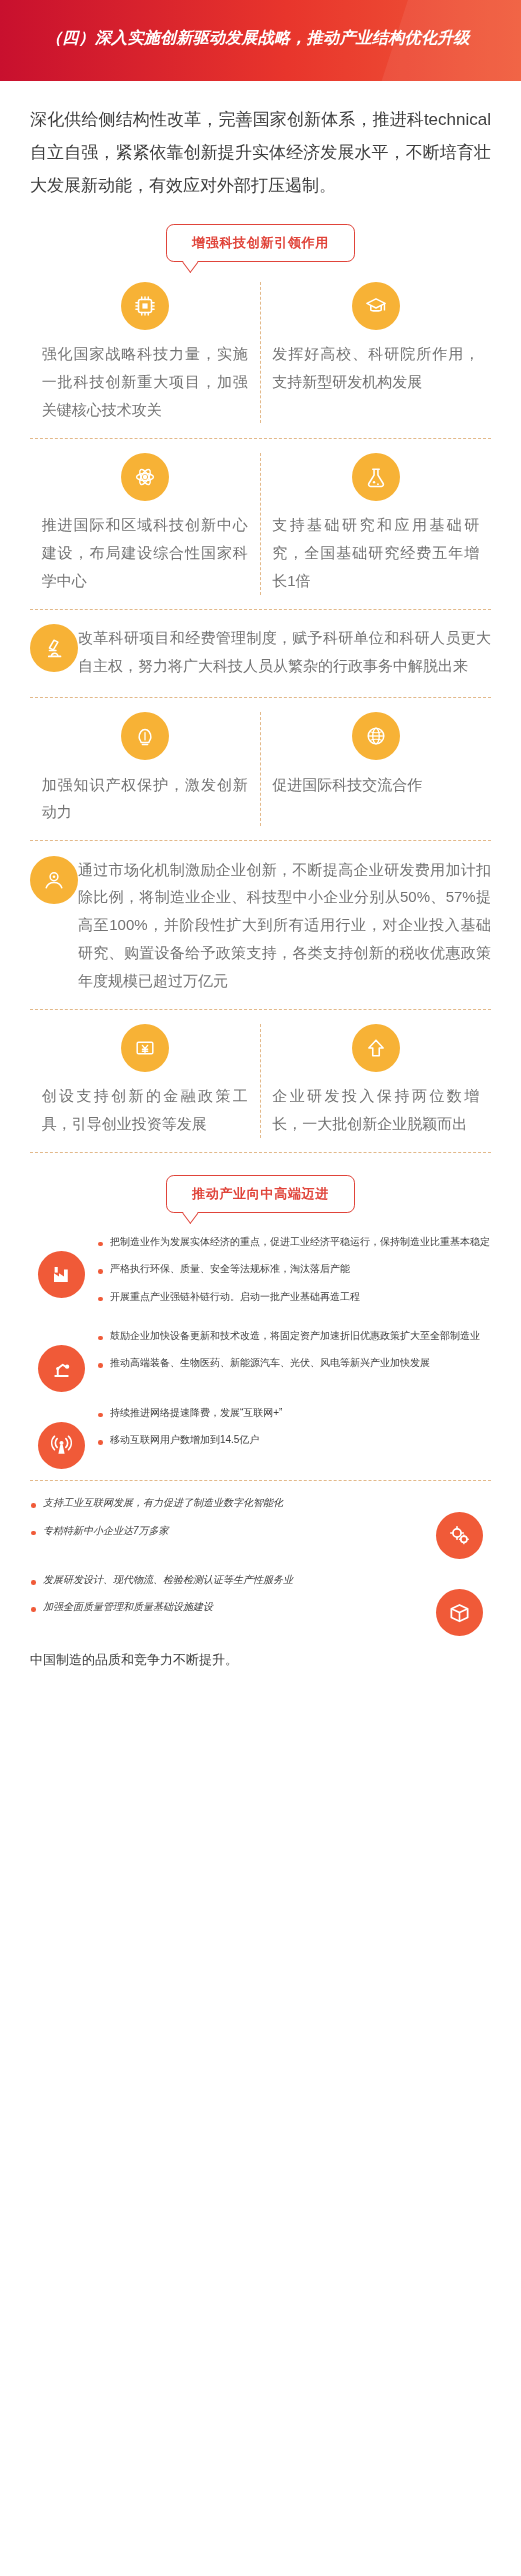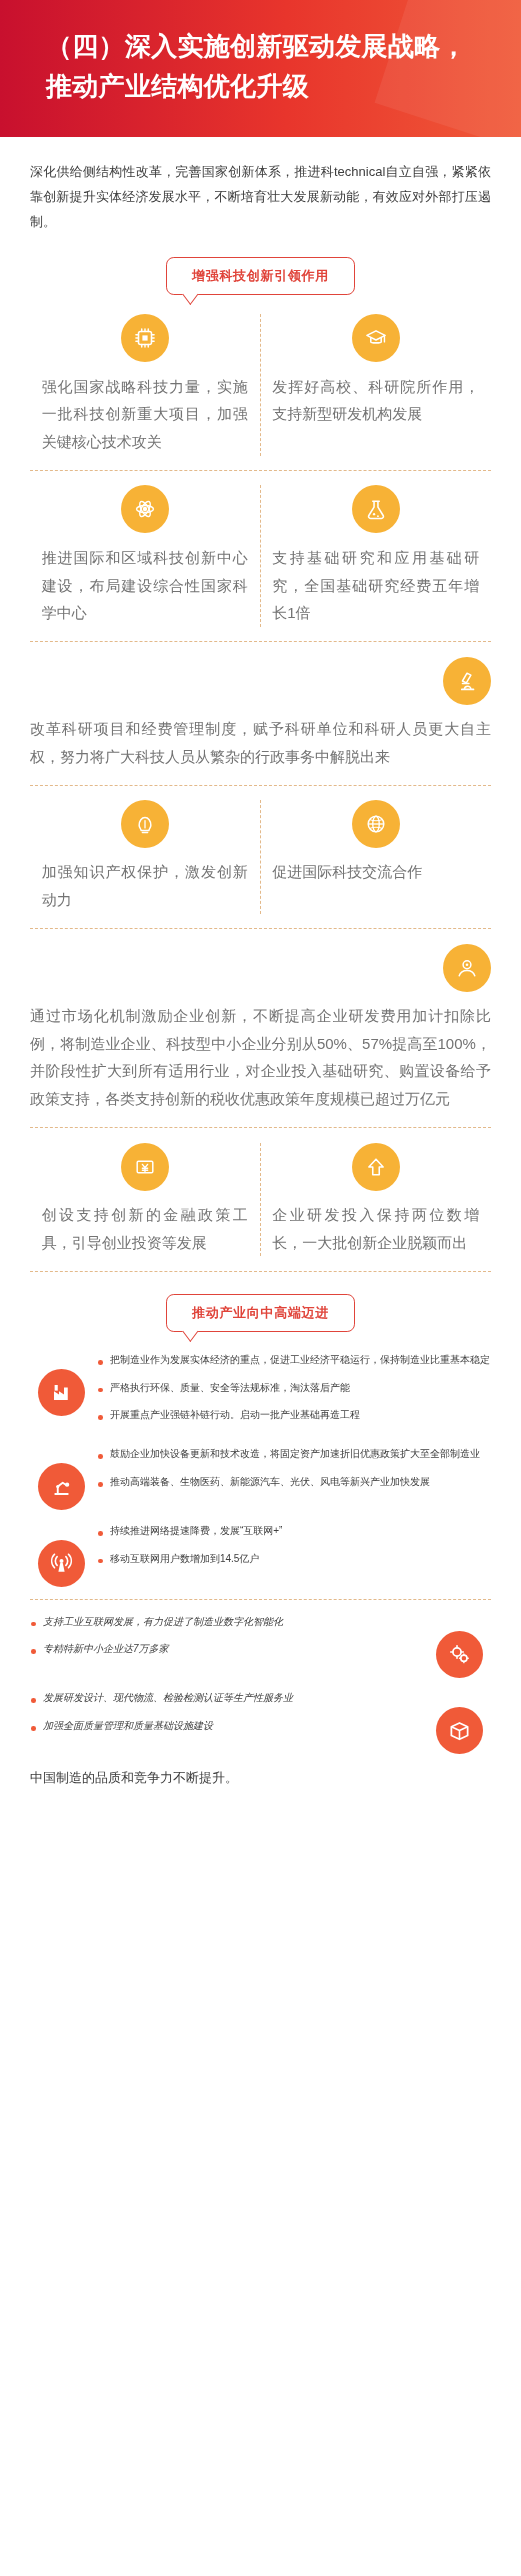--- a/index.html
+++ b/index.html
@@ -29,40 +29,41 @@
     position: absolute;
     right: -26px;
     top: -39px;
     width: 150px;
     height: 169px;
     background: rgba(255,255,255,0.07);
     transform: rotate(18deg);
   }
   .banner-title {
     color: #fff;
-    font-size: 26px;
+    font-size: 16px;
     line-height: 1.55;
     font-weight: bold;
     letter-spacing: 0.3px;
     position: relative;
     z-index: 2;
+    font-style: italic;
   }
   .banner-deco {
     position: absolute;
     left: 0; bottom: 0;
     width: 100%;
     height: 11.7px;
     background: transparent;
   }
   
   .content {
     padding: 22px 30px 0 30px;
   }
   .para {
-    font-size: 13px;
+    font-size: 17px;
     line-height: 1.95;
     color: #3d3d3d;
     text-align: justify;
     margin-bottom: 17px;
   }
   
   .section-head {
     position: relative;
     margin: 22px 0 19.5px 0;
     display: flex;
@@ -106,22 +107,21 @@
     align-items: center;
   }
   .grid2 .cell:first-child {
     border-right: 0.7px dashed #e3b98a;
   }
   .full-row {
     border-bottom: 0.7px dashed #e3b98a;
     padding-bottom: 14.3px;
     margin-bottom: 14.3px;
     display: flex;
-    flex-direction: column;
-    align-items: flex-end;
+    align-items: flex-start;
   }
   .icon-circle {
     width: 48px; height: 48px;
     border-radius: 50%;
     background: #f7b236;
     display: flex;
     align-items: center;
     justify-content: center;
     margin-bottom: 10.4px;
     flex: none;

